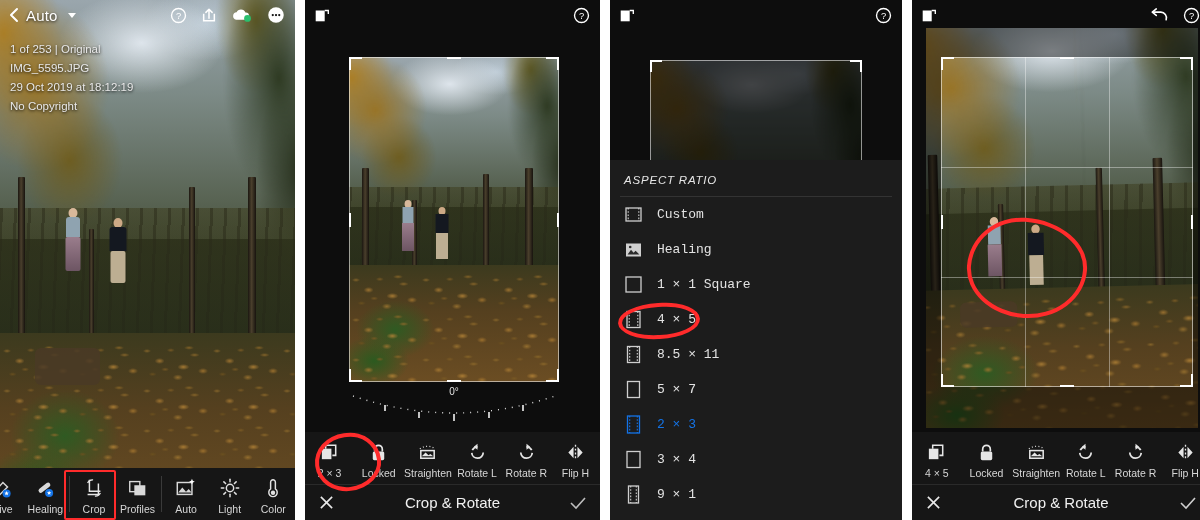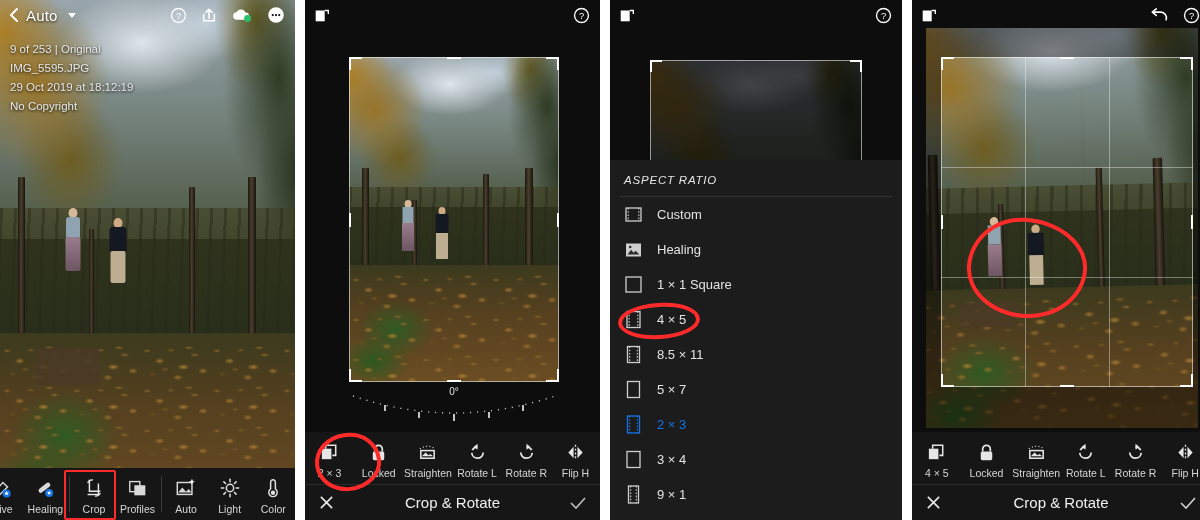--- a/index.html
+++ b/index.html
@@ -132,21 +132,21 @@
   .grid3 span { position:absolute; background:rgba(255,255,255,.38); }
 
   .dial { position:absolute; z-index:7; }
   .dial .deg { position:absolute; left:50%; transform:translateX(-50%); top:0; color:#e2e2e2; font-size:10px; }
 
   
   .aspect-panel { position:absolute; left:0; right:0; bottom:0; top:160px; background:#1c1c1c; z-index:9; }
   .aspect-head { color:#e6e6e6; font-size:11.5px; letter-spacing:.8px; padding:14px 14px 10px 14px;font-style:italic; }
   .aspect-rule { height:1px; background:#333; margin:0 10px; }
   .arow { display:flex; align-items:center; gap:14px; padding:0 14px; height:35px; cursor:default; }
-  .arow .alabel { color:#e3e3e3; font-size:13px; }
+  .arow .alabel { color:#e3e3e3; font-size:13px;font-family:Liberation Mono, monospace; }
   .arow.sel .alabel { color:#1473e6; }
   .aicon { width:19px; height:19px; position:relative; flex:0 0 19px; display:flex; align-items:center; justify-content:center; }
 
   .redcircle { position:absolute; border:4px solid #ff2b2b; z-index:25; pointer-events:none; }
 </style>
 </head>
 <body>
 
 <div class="stage">
 
@@ -209,21 +209,21 @@
               <circle cx="10" cy="10" r="8.6" fill="#fff"></circle>
               <circle cx="6.4" cy="10" r="1.25" fill="#111"></circle>
               <circle cx="10" cy="10" r="1.25" fill="#111"></circle>
               <circle cx="13.6" cy="10" r="1.25" fill="#111"></circle>
             </svg>
         </span>
       </div>
     </div>
 
     <div class="meta">
-      <div>9 of 253  |  Original</div>
+      <div>1 of 253  |  Original</div>
       <div>IMG_5595.JPG</div>
       <div>29 Oct 2019 at 18:12:19</div>
       <div>No Copyright</div>
     </div>
 
     <div class="bottombar">
       <div class="toolrow">
         <div class="tool shifted">
           <span class="ico">
             <svg width="22" height="22" viewBox="0 0 24 24">

